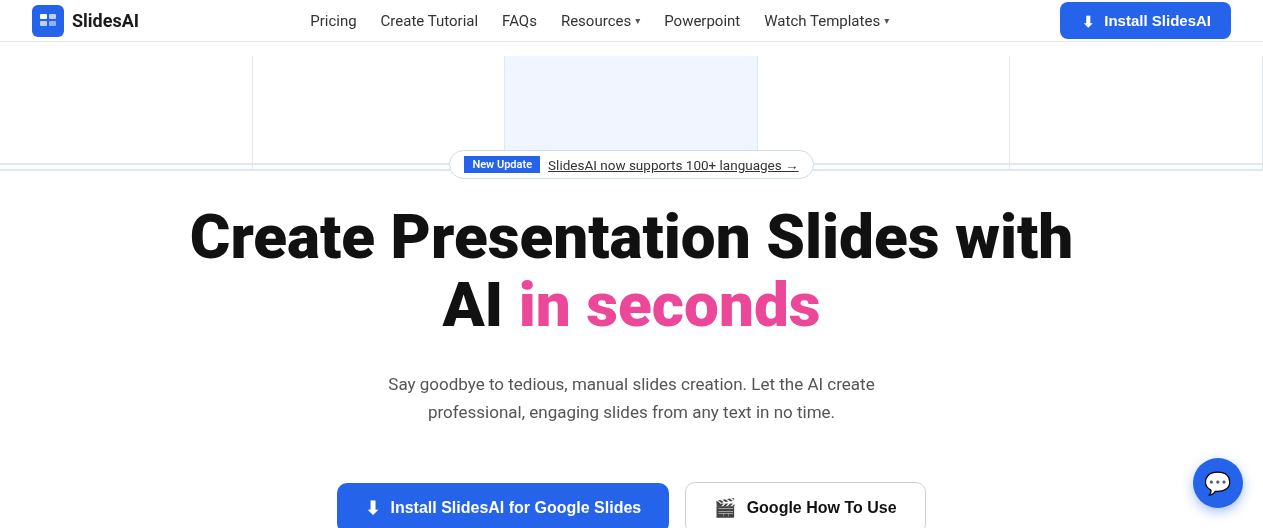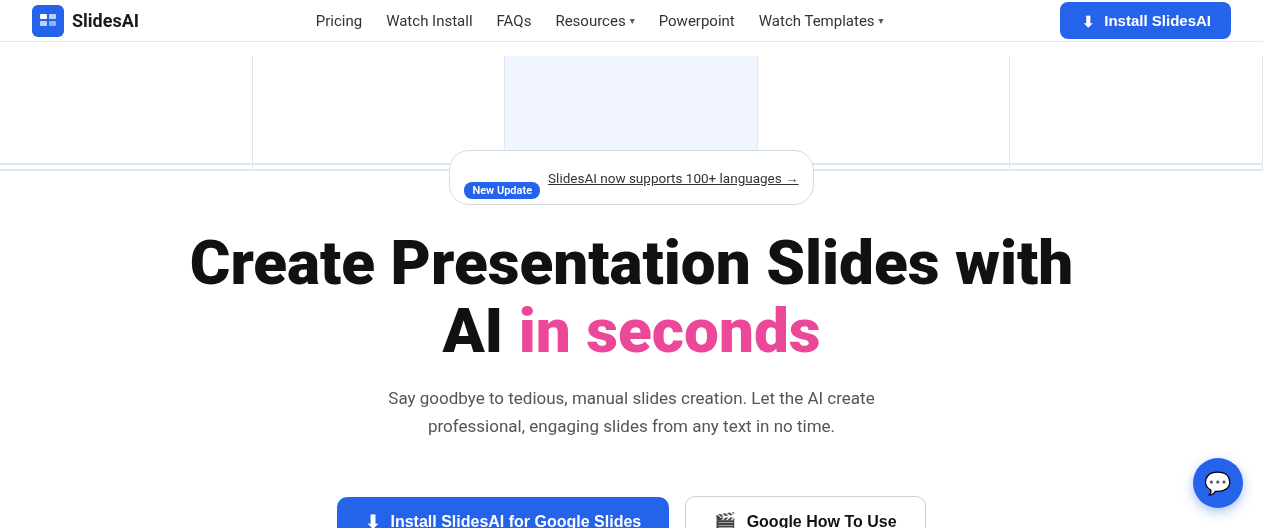--- a/index.html
+++ b/index.html
@@ -156,35 +156,34 @@
       margin-bottom: 24px;
       font-size: 13.5px;
     }
 
     .badge-label {
       background: #2563eb;
       color: #ffffff;
       font-size: 11px;
       font-weight: 600;
       padding: 2px 8px;
-      border-radius: 8px;
-      margin-top: 26px;
+      border-radius: 0;
     }
 
     .badge-text {
       color: #333;
       text-decoration: underline;
     }
 
     .hero-title {
       font-size: 62px;
       font-weight: 900;
       color: #111111;
       line-height: 1.1;
-      margin-bottom: 20px;
+      margin-bottom: 32px;
       max-width: 900px;
     }
 
     .hero-title-accent {
       color: #ec4899;
     }
 
     .hero-subtitle {
       font-size: 17px;
       color: #555555;
@@ -274,21 +273,21 @@
       </svg>
     </div>
     <span class="logo-text">SlidesAI</span>
   </a>
 
   <div class="navbar-nav">
     <a class="nav-link">
       <span>Pricing</span>
     </a>
     <a class="nav-link">
-      <span>Watch Install</span>
+      <span>Create Tutorial</span>
     </a>
     <a class="nav-link">
       <span>FAQs</span>
     </a>
     <a class="nav-link">
       <span>Resources</span>
       <span class="chevron">▾</span>
     </a>
     <a class="nav-link">
       <span>Powerpoint</span>

